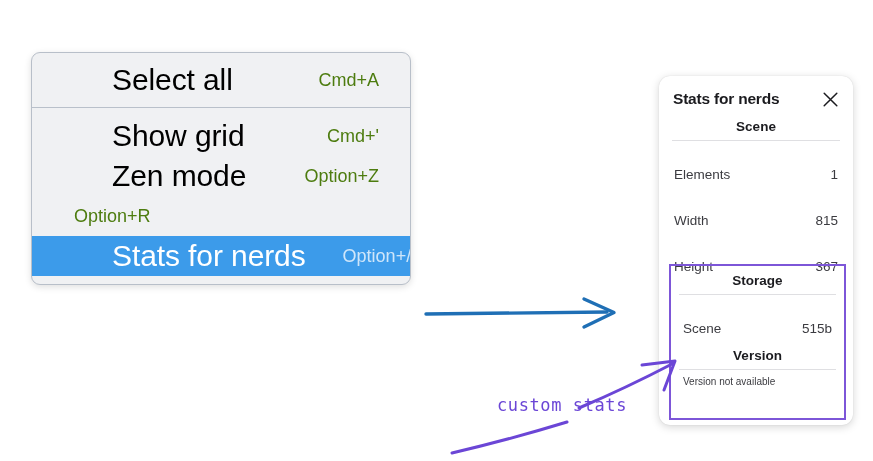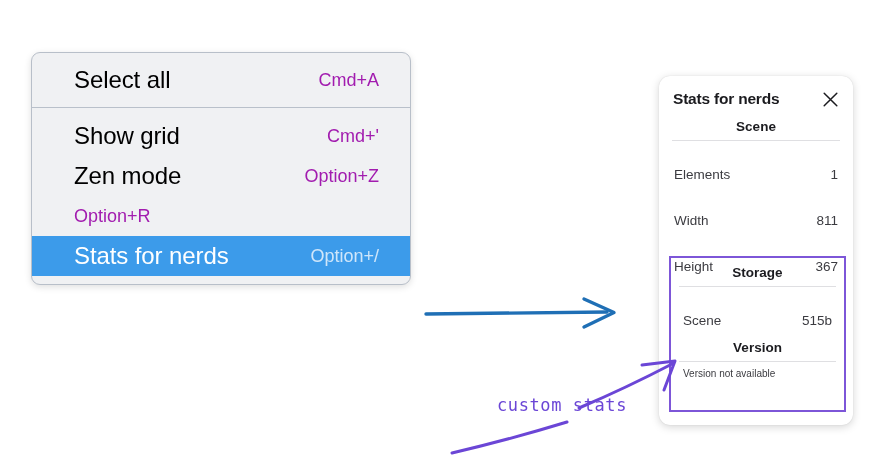--- a/index.html
+++ b/index.html
@@ -41,28 +41,29 @@
   .menu-item {
     display: flex;
     align-items: center;
     justify-content: space-between;
     height: 40px;
     padding: 0 31px 0 42px;
     box-sizing: border-box;
     cursor: default;
   }
   .menu-item .label {
-    font-size: 24px;
+    font-size: 30px;
     color: #000000;
     letter-spacing: -0.1px;
     white-space: nowrap;
+    margin-left: 38px;
   }
   .menu-item .shortcut {
     font-size: 18px;
-    color: #a21caf;
+    color: #4d7c0f;
     white-space: nowrap;
   }
   .menu-item.selected {
     background: #3c9bea;
   }
   .menu-item.selected .label { color: #ffffff; }
   .menu-item.selected .shortcut { color: #cfe6fa; margin-left: 37px; }
 
   
   #blue-arrow {
@@ -134,21 +135,21 @@
     padding: 6px 12px;
   }
 
   
   #scene-block { padding: 0 3px; }
 
   
   #custom-box {
     position: absolute;
     left: 10px;
-    top: 180px;
+    top: 188px;
     width: 177px;
     height: 156px;
     border: 2px solid #7d56d8;
     box-sizing: border-box;
   }
   #custom-box .section-head { padding-top: 7px; }
   #custom-box .hr { margin: 0 8px; }
 
   
   #annotation-text {
@@ -225,21 +226,21 @@
 
   <div id="scene-block">
     <div class="section-head">Scene</div>
     <div class="hr"></div>
     <div class="stat-row">
       <span class="lbl">Elements</span>
       <span class="val">1</span>
     </div>
     <div class="stat-row">
       <span class="lbl">Width</span>
-      <span class="val">811</span>
+      <span class="val">815</span>
     </div>
     <div class="stat-row">
       <span class="lbl">Height</span>
       <span class="val">367</span>
     </div>
   </div>
 
   <div id="custom-box">
     <div>
       <div class="section-head">Storage</div>

